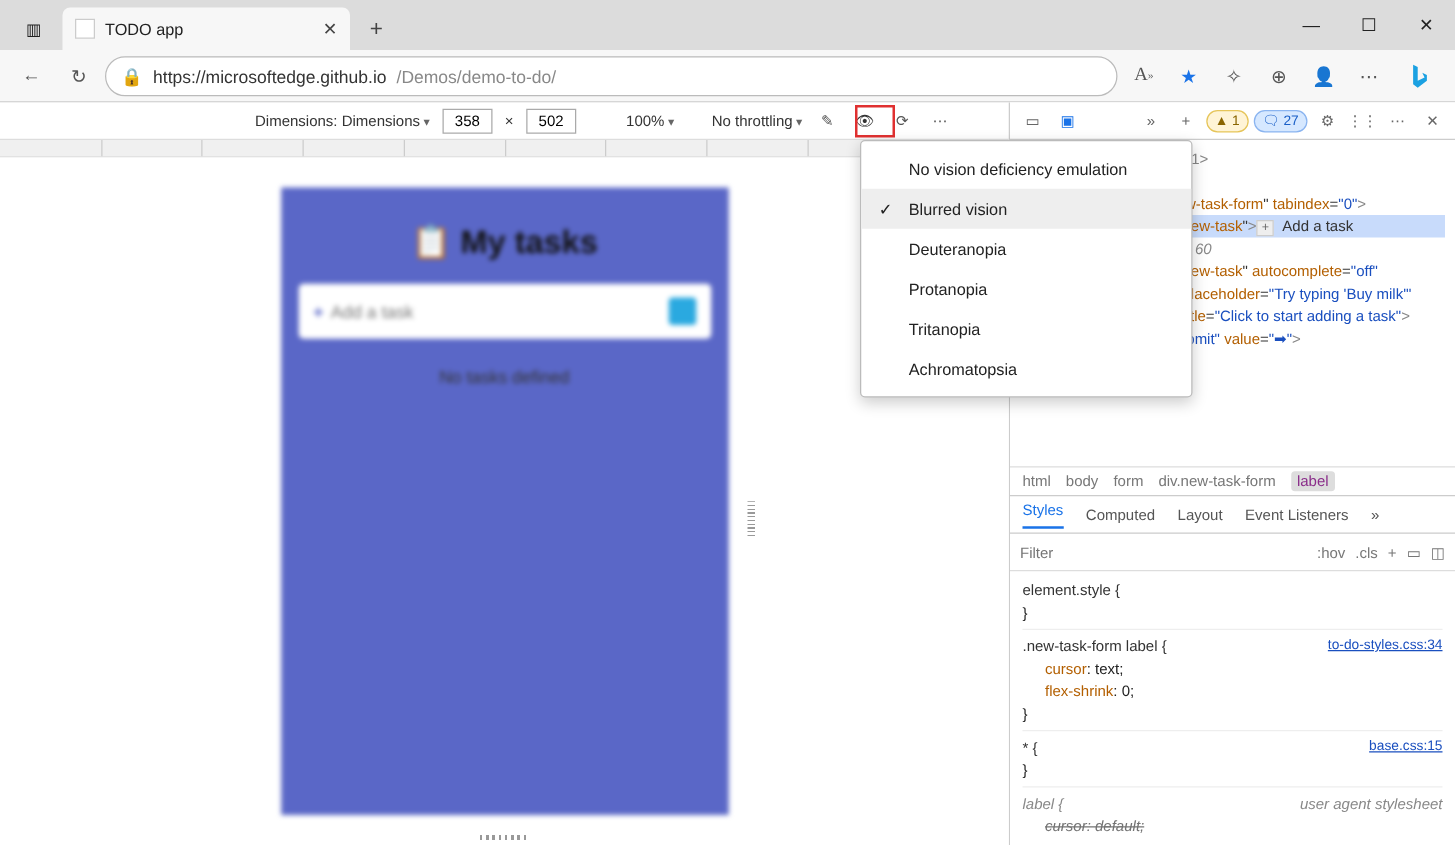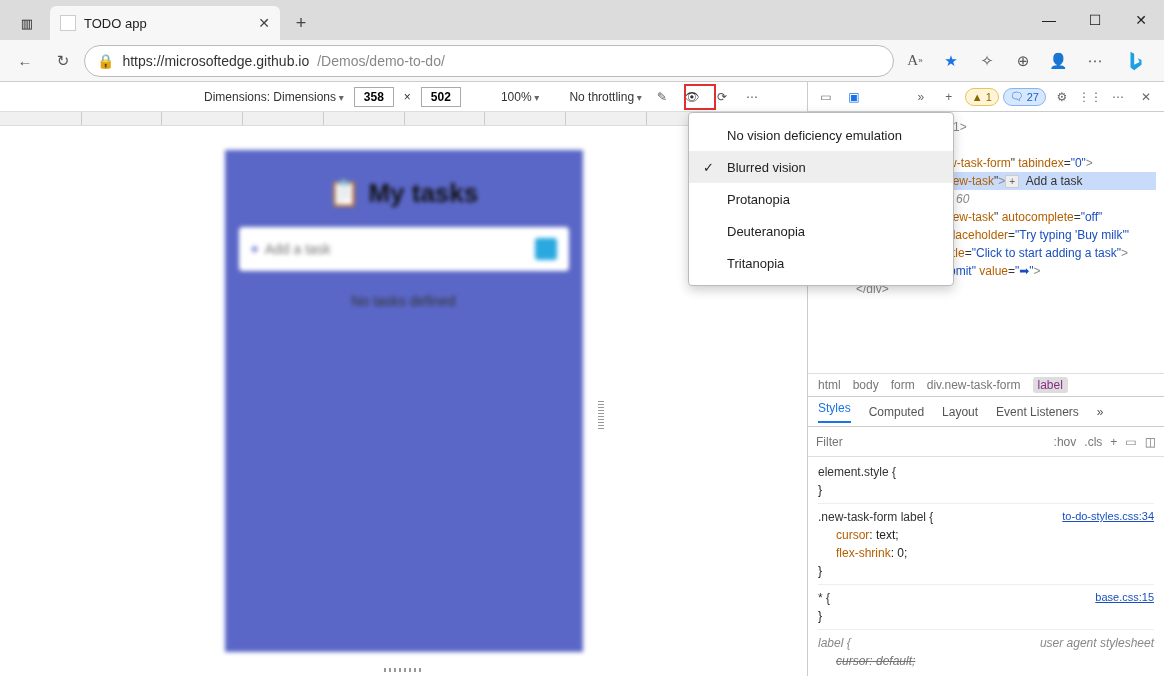--- a/index.html
+++ b/index.html
@@ -26,21 +26,21 @@
   .bing { width:40px; height:40px; display:flex; align-items:center; justify-content:center; }
   
   
   .main { display:flex; height: calc(676px - 82px); background:#fff; }
   .viewport-pane { width:808px; display:flex; flex-direction:column; border-right:1px solid #ccc; position:relative; }
   .devtools-pane { flex:1; display:flex; flex-direction:column; background:#fff; }
 
   
   .device-toolbar { height:30px; border-bottom:1px solid #ddd; display:flex; align-items:center; gap:10px; padding: 0 14px; font-size:12px; color:#333; }
   .device-toolbar .drop::after { content:" ▾"; font-size:10px; color:#666; }
-  .dim-input { width:40px; height:20px; border:1px solid #aaa; text-align:center; font-size:12px;font-weight:bold; }
+  .dim-input { width:40px; height:20px; border:1px solid #aaa; text-align:center; font-size:12px; }
   .dtb-icon { width:20px; height:20px; display:flex; align-items:center; justify-content:center; color:#555; }
   .highlight-box { position:absolute; border:2.5px solid #e03030; pointer-events:none; }
 
   
   .ruler { height:14px; background:#f0f0f0; border-bottom:1px solid #ddd; position:relative; }
   .ruler .tick { position:absolute; top:0; bottom:0; width:1px; background:#ccc; }
 
   
   .viewport-wrap { flex:1; display:flex; justify-content:center; align-items:flex-start; padding-top:24px; background:#fff; position:relative; }
   .device-frame { width:358px; height:502px; background:#5a67c7; position:relative; filter: blur(2px); }
@@ -256,22 +256,25 @@
 
 <div class="vision-menu">
   <div class="vision-item">
       <span>No vision deficiency emulation</span>
     </div>
   <div class="vision-item selected">
       <span class="check">✓</span>
       <span>Blurred vision</span>
     </div>
   <div class="vision-item">
+      <span>Deuteranopia</span>
+    </div>
+  <div class="vision-item">
       <span>Protanopia</span>
     </div>
   <div class="vision-item">
-      <span>Deuteranopia</span>
-    </div>
-  <div class="vision-item">
       <span>Tritanopia</span>
     </div>
+  <div class="vision-item">
+      <span>Achromatopsia</span>
+    </div>
 </div>
 <div class="highlight-box" style="left:690px; top:144px; width:150px; height:36px;"></div>
 
 </body></html>

